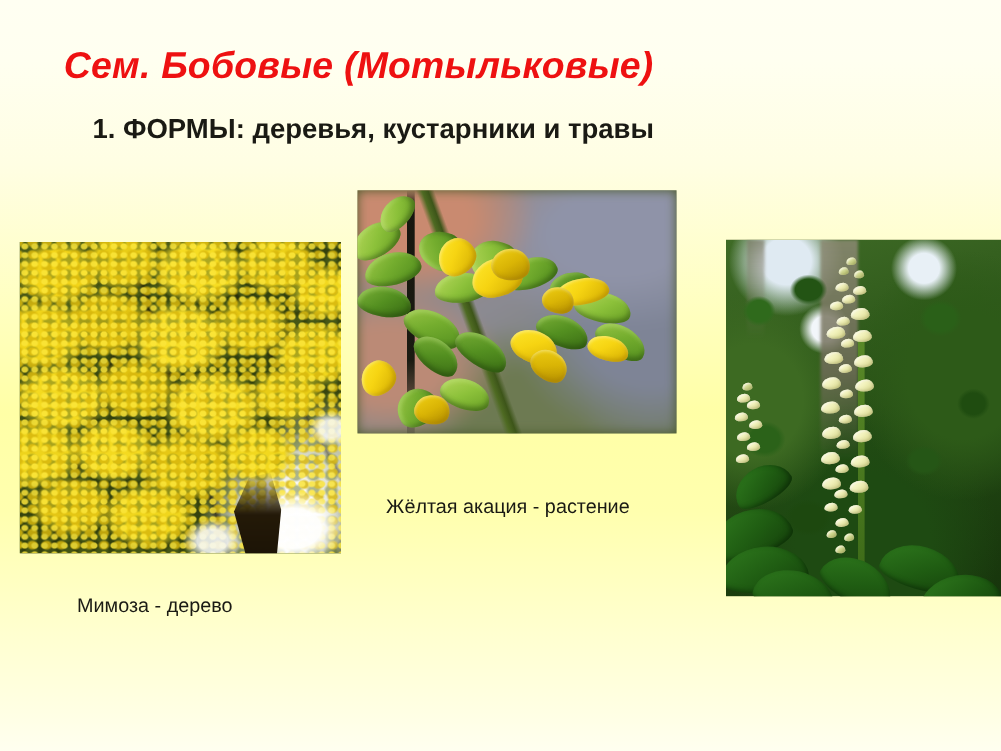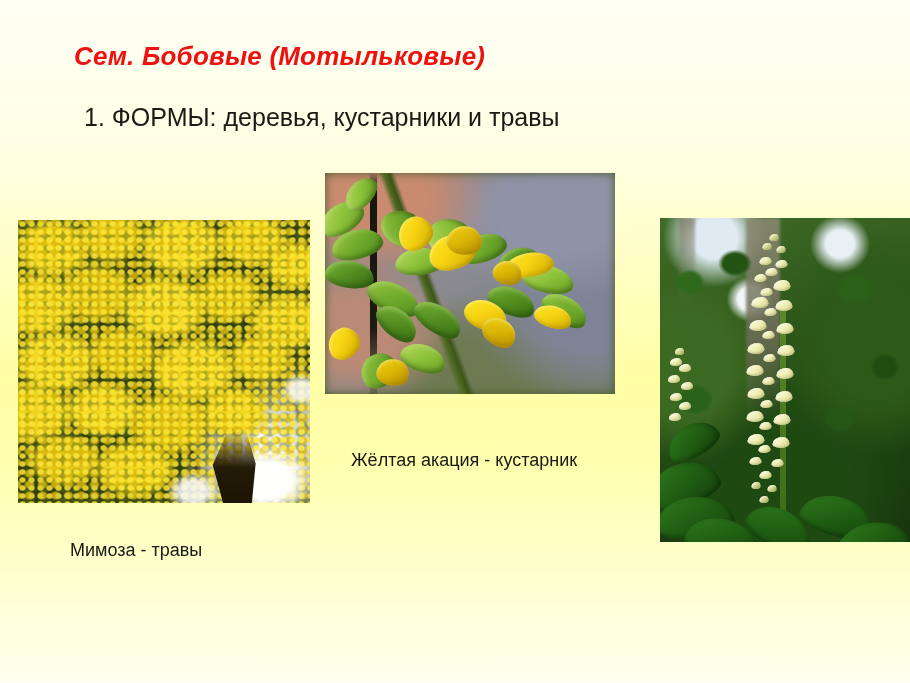--- a/index.html
+++ b/index.html
@@ -21,35 +21,35 @@
         #ffffa6 55%,
         #ffffae 68%,
         #ffffcf 84%,
         #ffffe4 95%,
         #fffff0 100%);
   }
 
   
   #title {
     position: absolute;
-    left: 74px;
+    left: 58px;
     top: 41px;
-    font-size: 26px;
+    font-size: 34px;
     font-weight: bold;
     font-style: italic;
     color: #ee1111;
     letter-spacing: 0.2px;
     white-space: nowrap;
   }
   #subtitle {
     position: absolute;
     left: 84px;
     top: 103px;
     font-size: 25px;
-    font-weight: normal;
+    font-weight: bold;
     color: #1a1a14;
     white-space: nowrap;
   }
   .caption {
     position: absolute;
     font-size: 18px;
     color: #1a1a14;
     white-space: nowrap;
   }
   #cap-mimosa   { left: 70px;  top: 540px; }
@@ -258,21 +258,21 @@
   <div id="subtitle">1. ФОРМЫ: деревья, кустарники и травы</div>
 
   <div class="photo" id="photo-mimosa">
     <div class="layer mim-base"></div>
     <div class="layer mim-branches"></div>
     <div class="layer mim-blossom"></div>
     <div class="layer mim-speck"></div>
     <div class="layer mim-sky"></div>
     <div class="mim-dark-trunk"></div>
   </div>
-  <div class="caption" id="cap-mimosa">Мимоза - травы</div>
+  <div class="caption" id="cap-mimosa">Мимоза - дерево</div>
 
   <div class="photo" id="photo-acacia">
     <div class="layer aca-bg"></div>
     <div class="layer aca-stem"></div>
     <div class="layer aca-stem2"></div>
 
     <div class="leaf lite" style="left:-2%;  top:14%; width:16%; height:13%; transform:rotate(-32deg);"></div>
     <div class="leaf" style="left:2%;   top:26%; width:18%; height:13%; transform:rotate(-14deg);"></div>
     <div class="leaf dark" style="left:0%;   top:40%; width:17%; height:12%; transform:rotate(8deg);"></div>
     <div class="leaf lite" style="left:6%;   top:4%;  width:13%; height:11%; transform:rotate(-48deg);"></div>
@@ -294,21 +294,21 @@
     <div class="flower" style="left:36%; top:28%; width:16%; height:16%; transform:rotate(-8deg);"></div>
     <div class="flower deep" style="left:42%; top:24%; width:12%; height:13%; transform:rotate(14deg);"></div>
     <div class="flower" style="left:62%; top:36%; width:17%; height:11%; transform:rotate(-6deg);"></div>
     <div class="flower deep" style="left:58%; top:40%; width:10%; height:11%; transform:rotate(24deg);"></div>
     <div class="flower" style="left:48%; top:58%; width:15%; height:13%; transform:rotate(28deg);"></div>
     <div class="flower deep" style="left:54%; top:66%; width:12%; height:12%; transform:rotate(42deg);"></div>
     <div class="flower" style="left:1%;  top:70%; width:11%; height:14%; transform:rotate(-20deg);"></div>
     <div class="flower deep" style="left:18%; top:84%; width:11%; height:12%; transform:rotate(16deg);"></div>
     <div class="flower" style="left:72%; top:60%; width:13%; height:10%; transform:rotate(20deg);"></div>
   </div>
-  <div class="caption" id="cap-acacia">Жёлтая акация - кустарник</div>
+  <div class="caption" id="cap-acacia">Жёлтая акация - растение</div>
 
   <div class="photo" id="photo-lupine">
     <div class="layer lup-bg"></div>
     <div class="layer lup-trunk"></div>
     <div class="layer lup-trunk2"></div>
     <div class="layer lup-foliage"></div>
 
     <div class="lup-stem"></div>
 
     <div class="lup-side">

